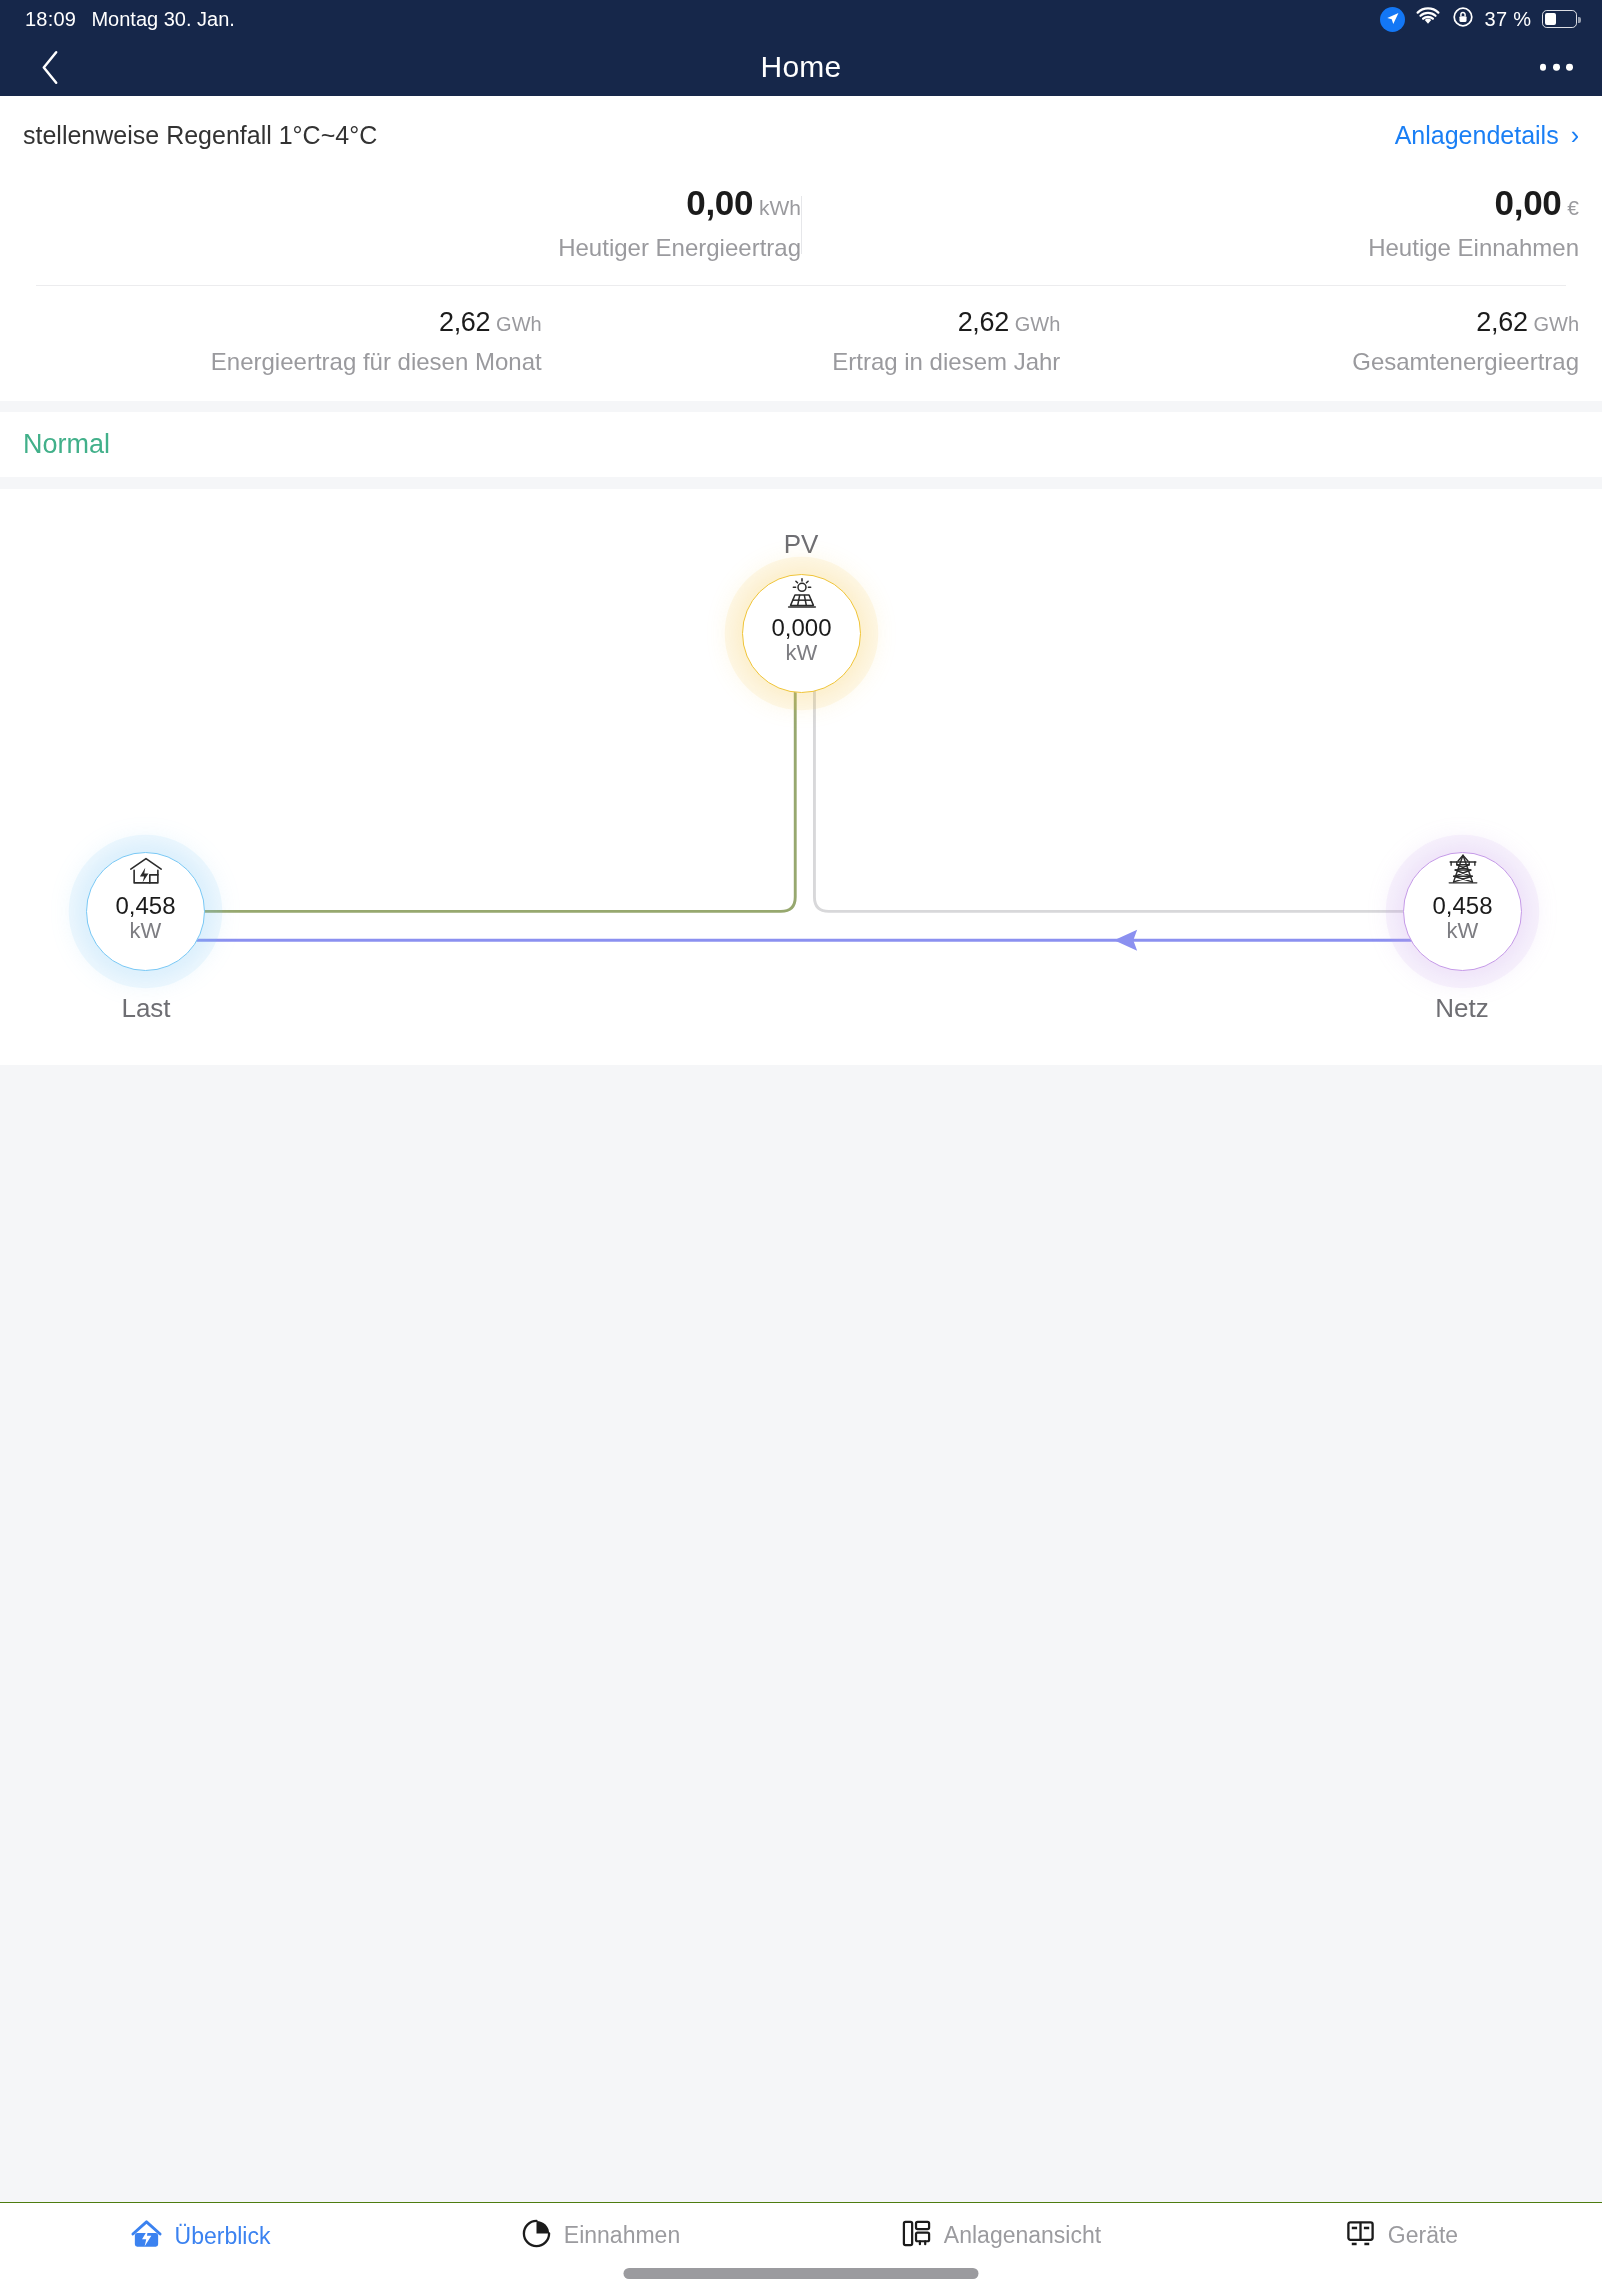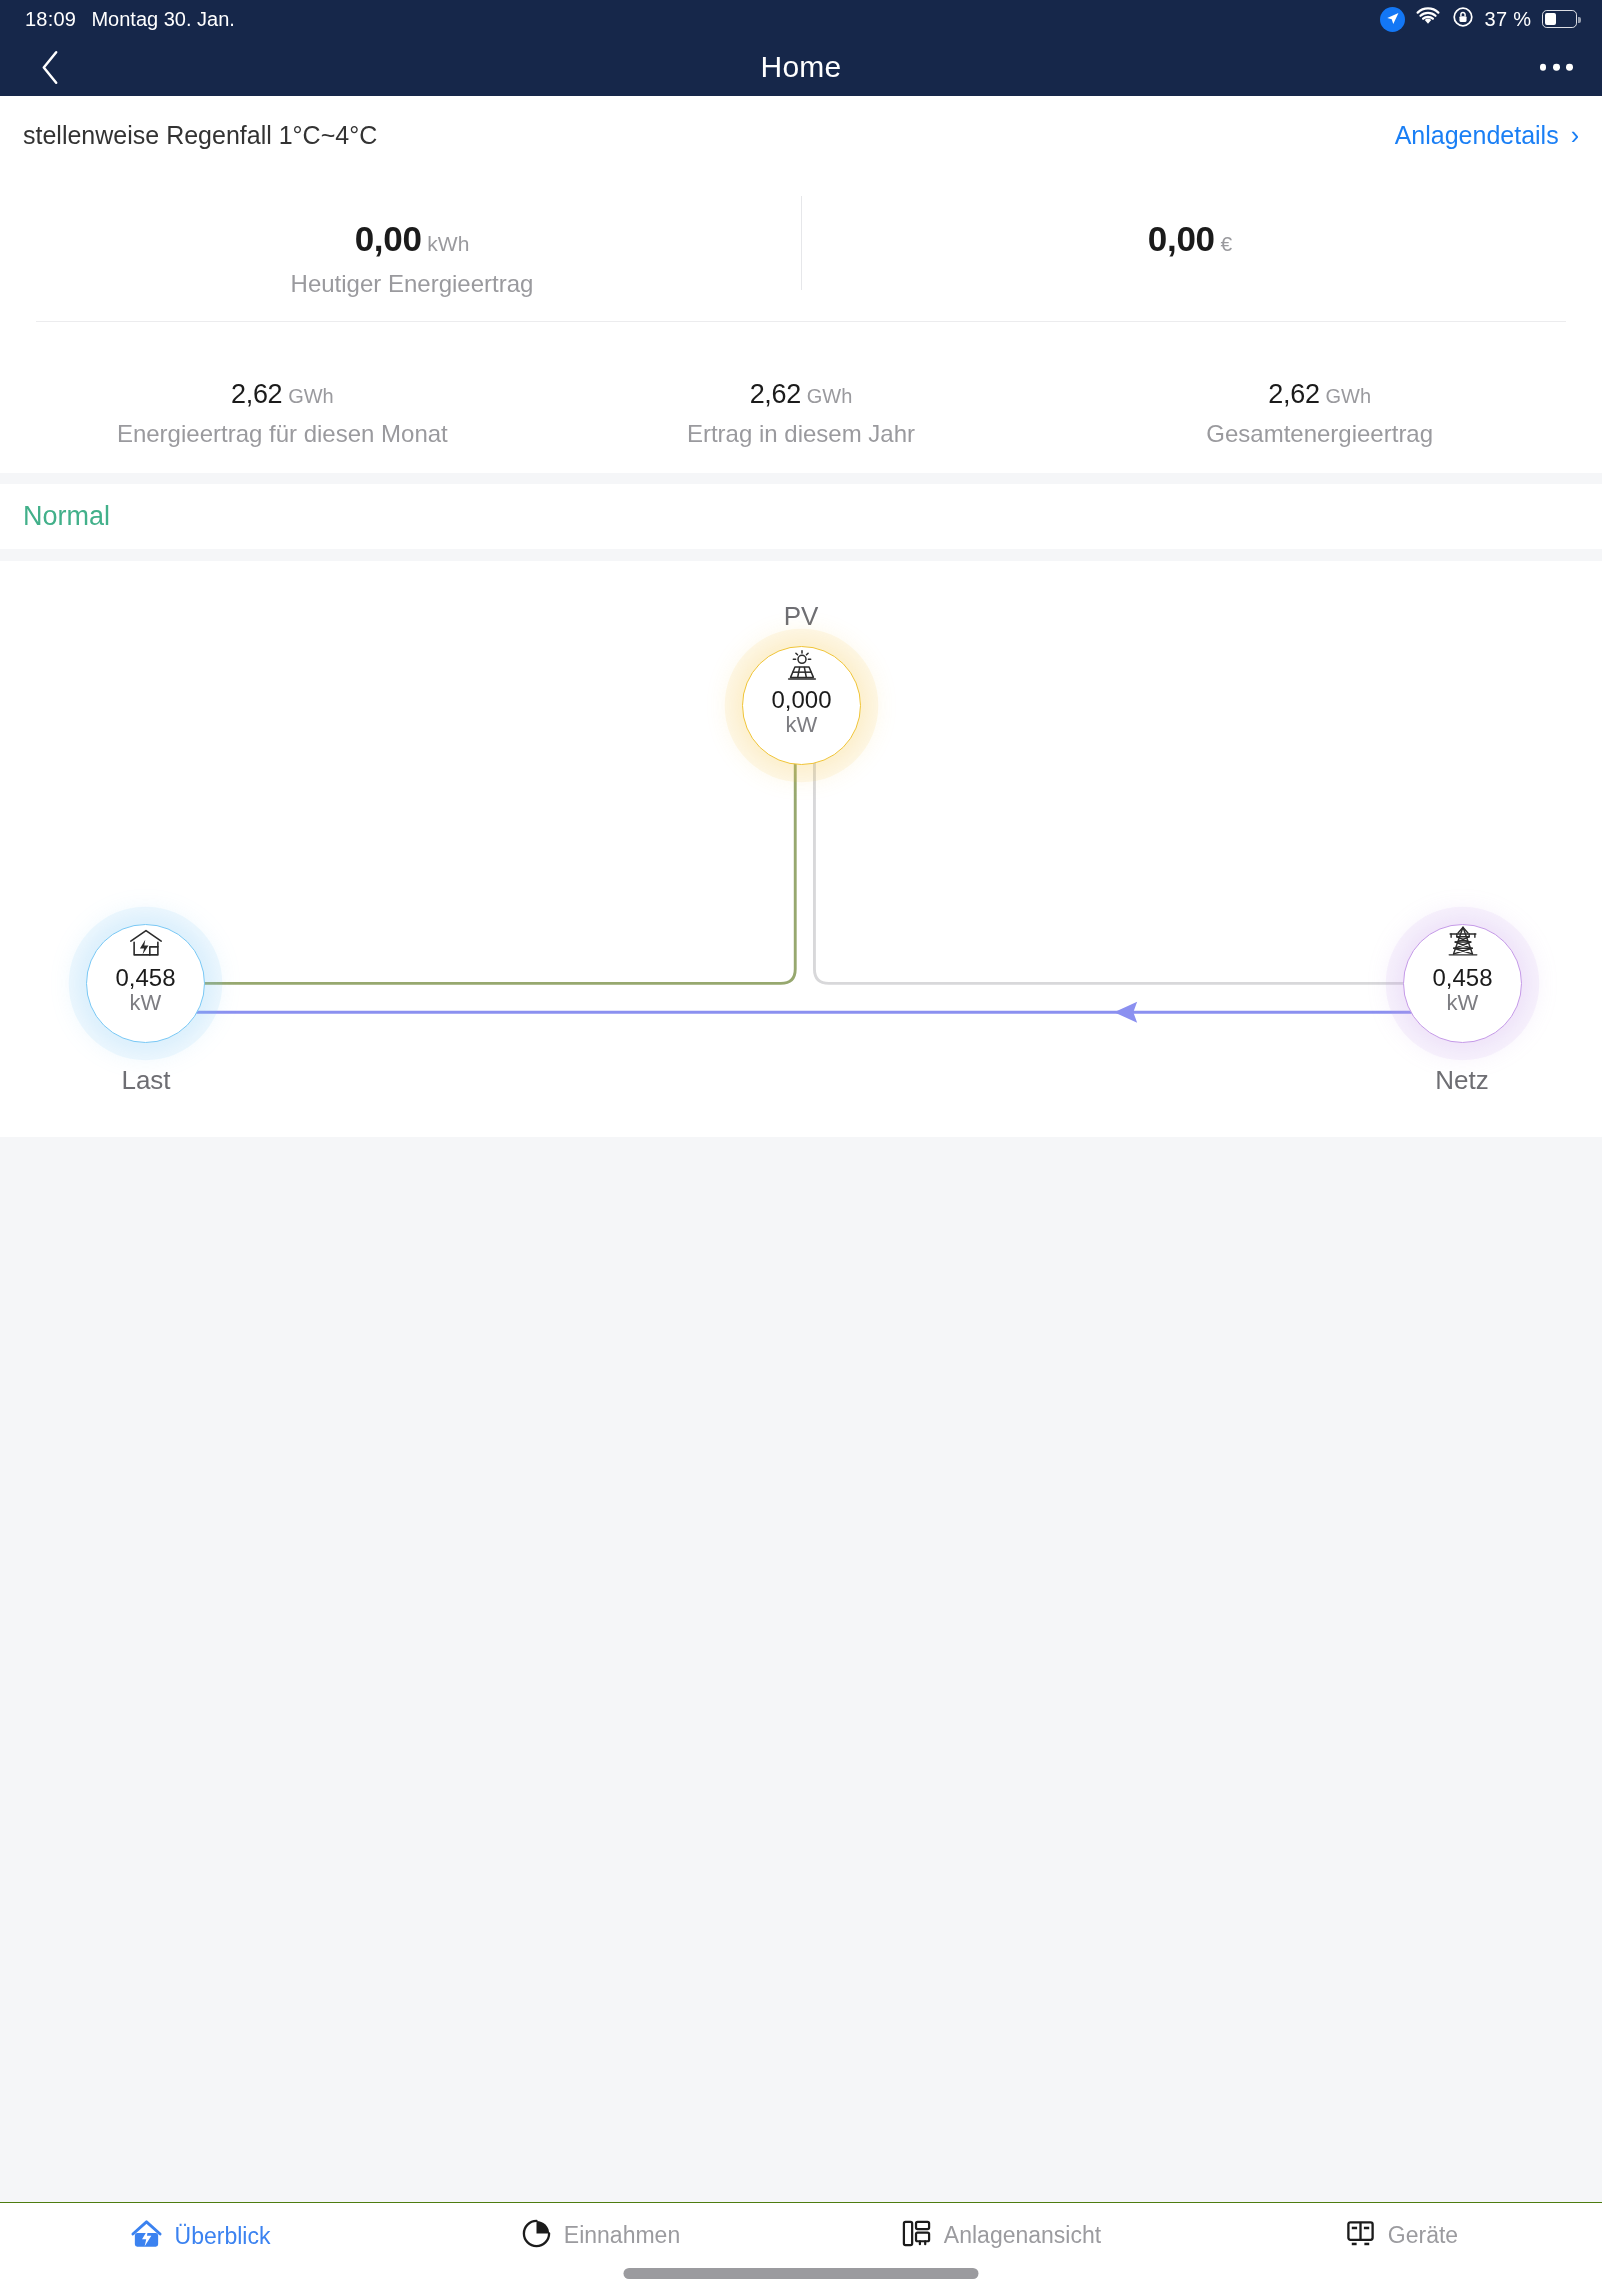--- a/index.html
+++ b/index.html
@@ -83,21 +83,21 @@
   .details-link {
     font-size: 25px; color: #1a7ff5; display: flex; align-items: center; gap: 12px; cursor: pointer;
   }
   .details-link .chev { font-size: 25px; color: #1a7ff5; line-height: 1; }
 
   .top-metrics { display: flex; position: relative; padding: 7.7px 0 23px; }
   .top-metrics::after {
     content: ""; position: absolute; left: 50%; top: 21px; bottom: 31px;
     width: 1px; background: #e6e7ea;
   }
-  .metric { flex: 1; text-align: center; margin-top: 36px; }
+  .metric { flex: 1; text-align: right; }
   .metric .val {
     font-size: 35px; font-weight: 700; color: #1b1b1b; letter-spacing: -0.3px;
   }
   .metric .unit { font-size: 21px; font-weight: 400; color: #9a9a9e; margin-left: 5.8px; }
   .metric .lbl { font-size: 24px; color: #9a9a9e; margin-top: 11.5px; }
 
   .divider-line { height: 1px; background: #ececee; margin: 0 13.4px; }
 
   .bottom-metrics { display: flex; padding: 21px 0 25px; }
   .bottom-metrics .metric .val { font-size: 27px; font-weight: 400; }
@@ -223,20 +223,21 @@
       <div class="metric">
         <div>
           <span class="val">0,00</span><span class="unit">kWh</span>
         </div>
         <div class="lbl">Heutiger Energieertrag</div>
       </div>
       <div class="metric">
         <div>
           <span class="val">0,00</span><span class="unit">€</span>
         </div>
+        <div class="lbl">Heutige Einnahmen</div>
       </div>
     </div>
 
     <div class="divider-line"></div>
 
     <div class="bottom-metrics">
       <div class="metric">
         <div>
           <span class="val">2,62</span><span class="unit">GWh</span>
         </div>

